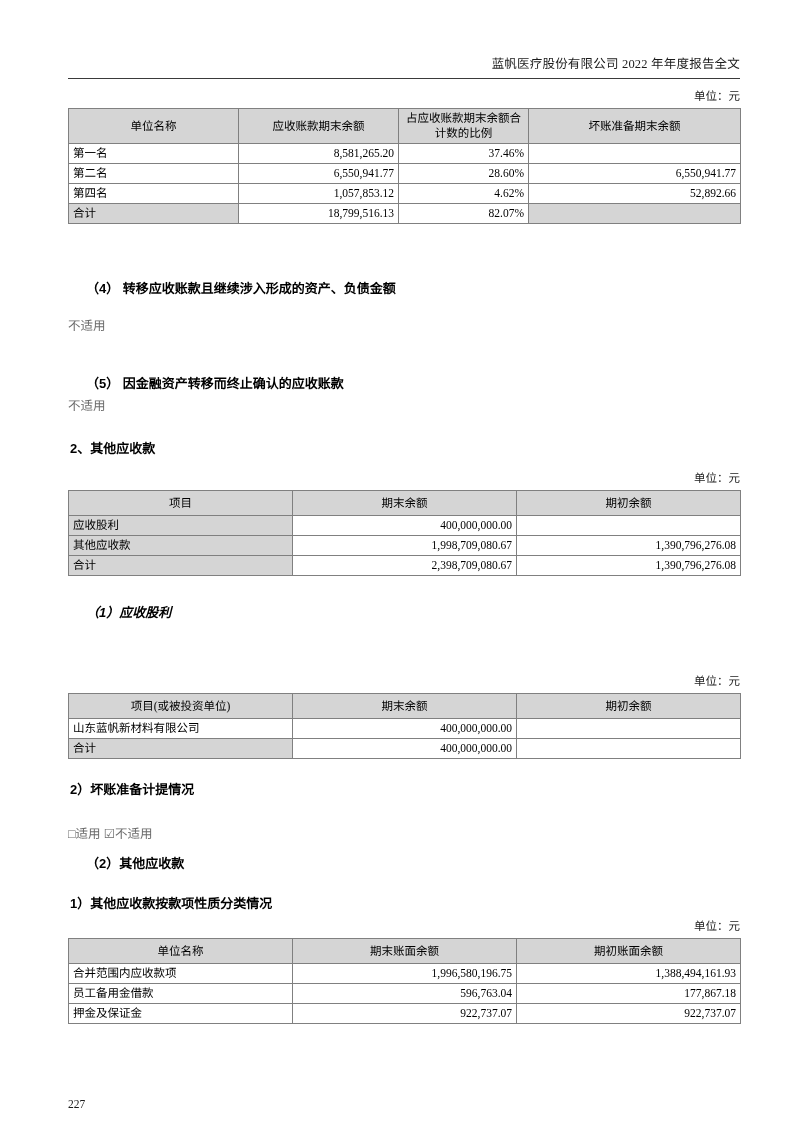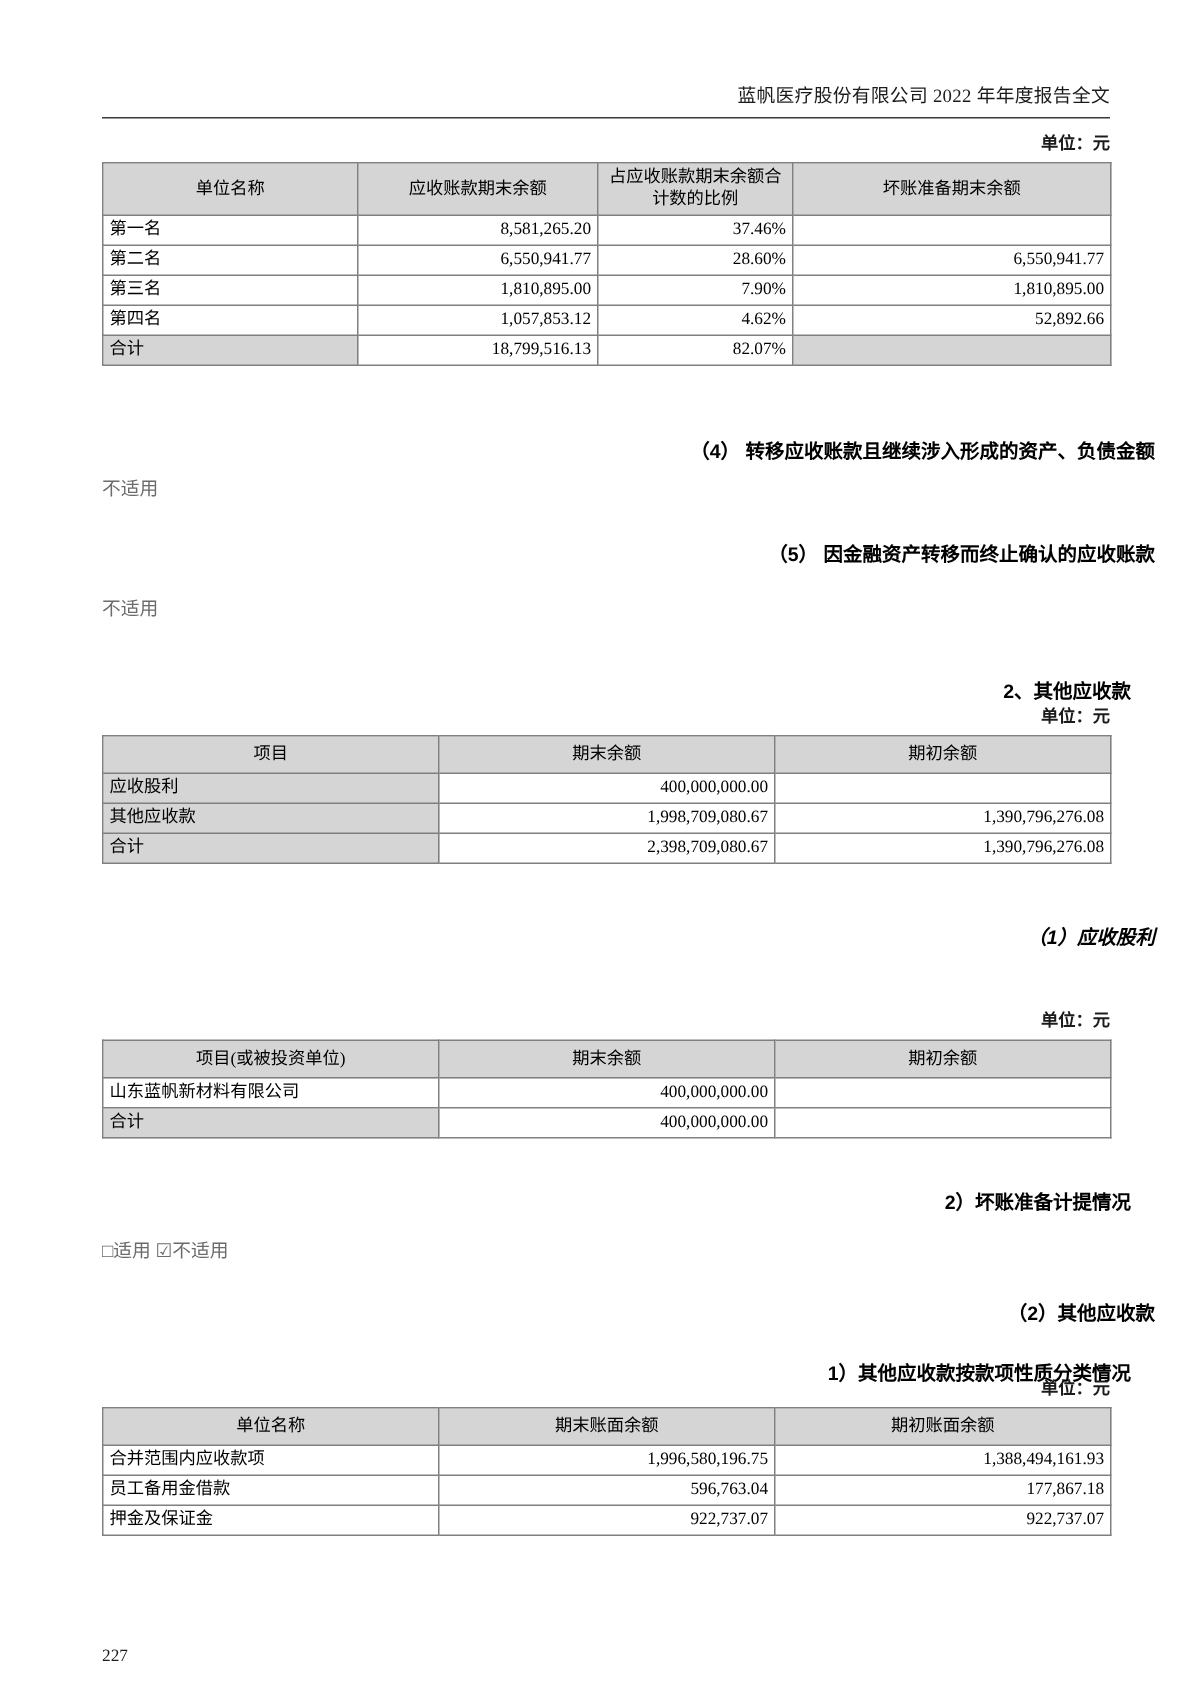--- a/index.html
+++ b/index.html
@@ -44,30 +44,28 @@
     background: #3a3a3a;
   }
 
   
   .unit-label {
     font-size: 11.5px;
     line-height: 16px;
     text-align: right;
     color: #1b1b1b;
     margin: 0 0 4px 0;
-    font-weight: bold;
   }
   h3.section-head {
     font-size: 13px;
     line-height: 20px;
     font-weight: bold;
-    margin: 14px;
+    margin: 2px;
     color: #000;
     font-family: "Liberation Sans", "DejaVu Sans", sans-serif;
-    text-align: right;
   }
   h3.section-head.indent {
     padding-left: 16px;
   }
   p.na-text {
     font-size: 12.5px;
     line-height: 18px;
     color: #6b6b6b;
     margin: 0;
   }
@@ -150,45 +148,39 @@
           <td class="num">37.46%</td>
           <td class="num"></td>
         </tr>
         <tr>
           <td class="txt">第二名</td>
           <td class="num">6,550,941.77</td>
           <td class="num">28.60%</td>
           <td class="num">6,550,941.77</td>
         </tr>
         <tr>
-          <td class="txt">第三名</td>
-          <td class="num">1,810,895.00</td>
-          <td class="num">7.90%</td>
-          <td class="num">1,810,895.00</td>
-        </tr>
-        <tr>
           <td class="txt">第四名</td>
           <td class="num">1,057,853.12</td>
           <td class="num">4.62%</td>
           <td class="num">52,892.66</td>
         </tr>
         <tr class="total">
           <td class="txt">合计</td>
           <td class="num white">18,799,516.13</td>
           <td class="num white">82.07%</td>
           <td class="num"></td>
         </tr>
       </tbody>
     </table>
   </div>
 
   <h3 class="section-head indent blk" style="top:277px;">（4） 转移应收账款且继续涉入形成的资产、负债金额</h3>
   <p class="na-text blk" style="top:317px;">不适用</p>
 
-  <h3 class="section-head indent blk" style="top:346px;">（5） 因金融资产转移而终止确认的应收账款</h3>
+  <h3 class="section-head indent blk" style="top:372px;">（5） 因金融资产转移而终止确认的应收账款</h3>
   <p class="na-text blk" style="top:397px;">不适用</p>
 
   <h3 class="section-head blk" style="top:437px;">2、其他应收款</h3>
 
   <div class="blk" style="top:470px;">
     <p class="unit-label">单位：元</p>
     <table class="fin">
       <colgroup>
         <col style="width:224px">
         <col style="width:224px">

